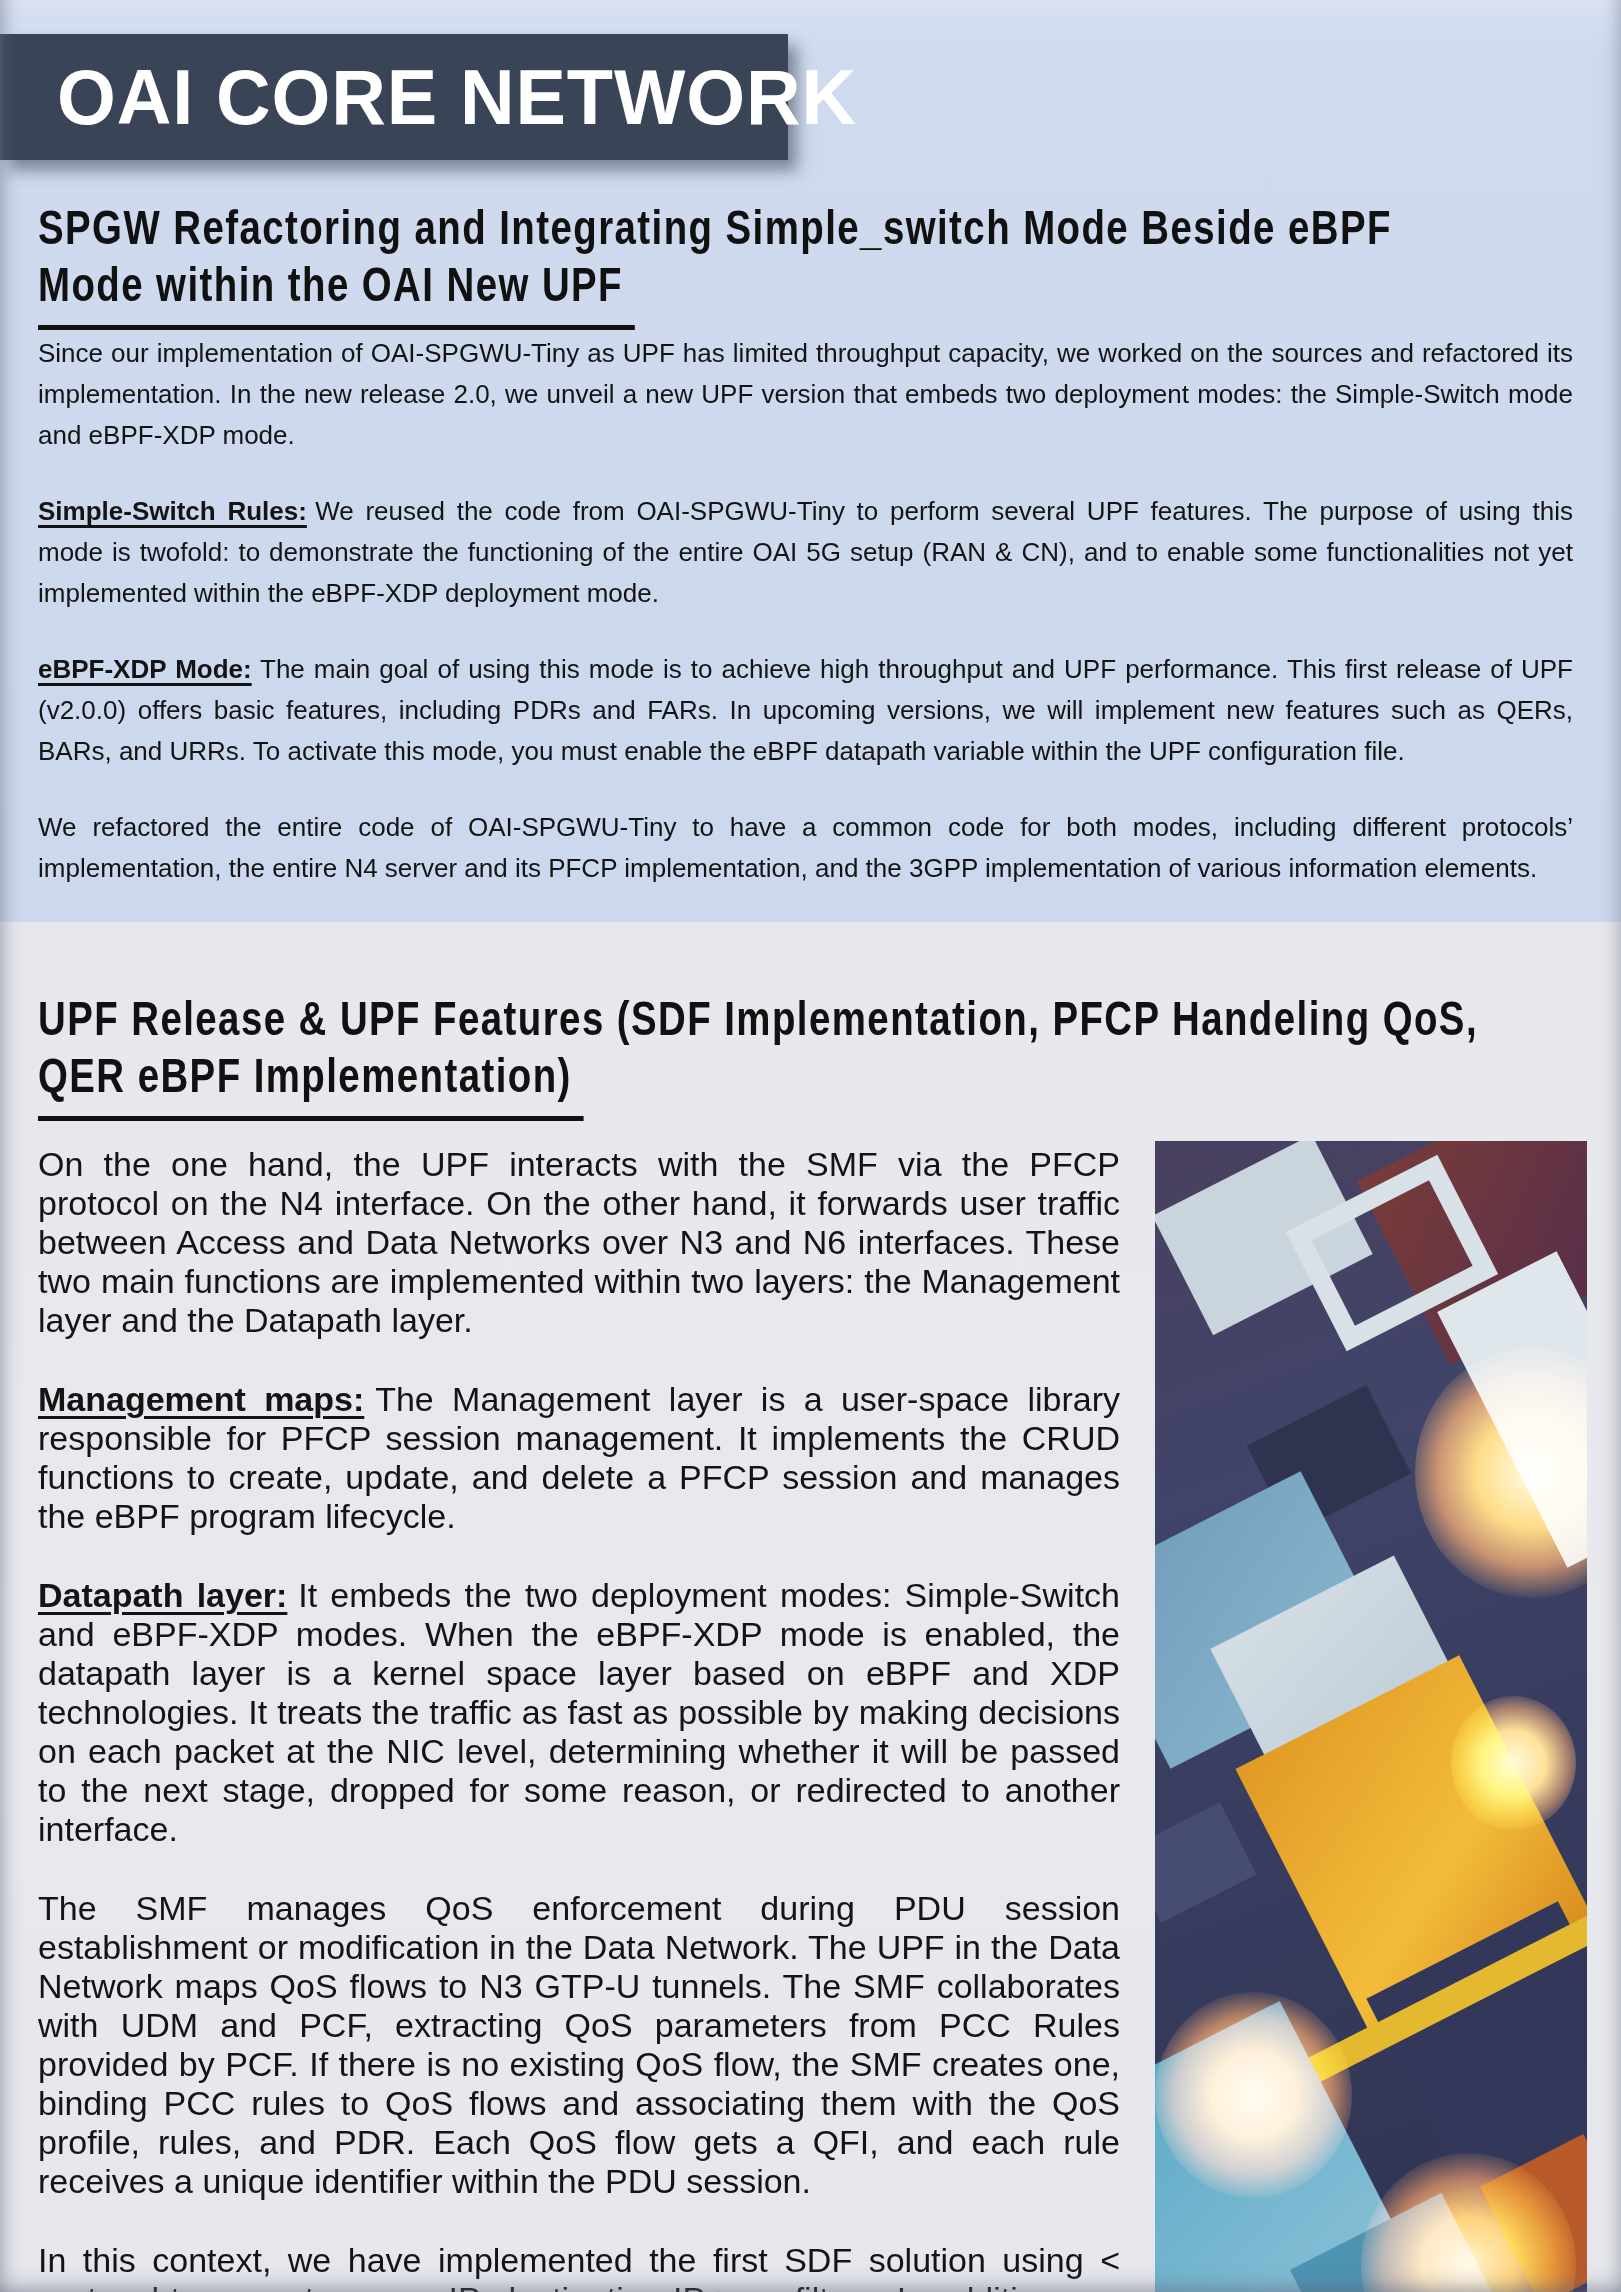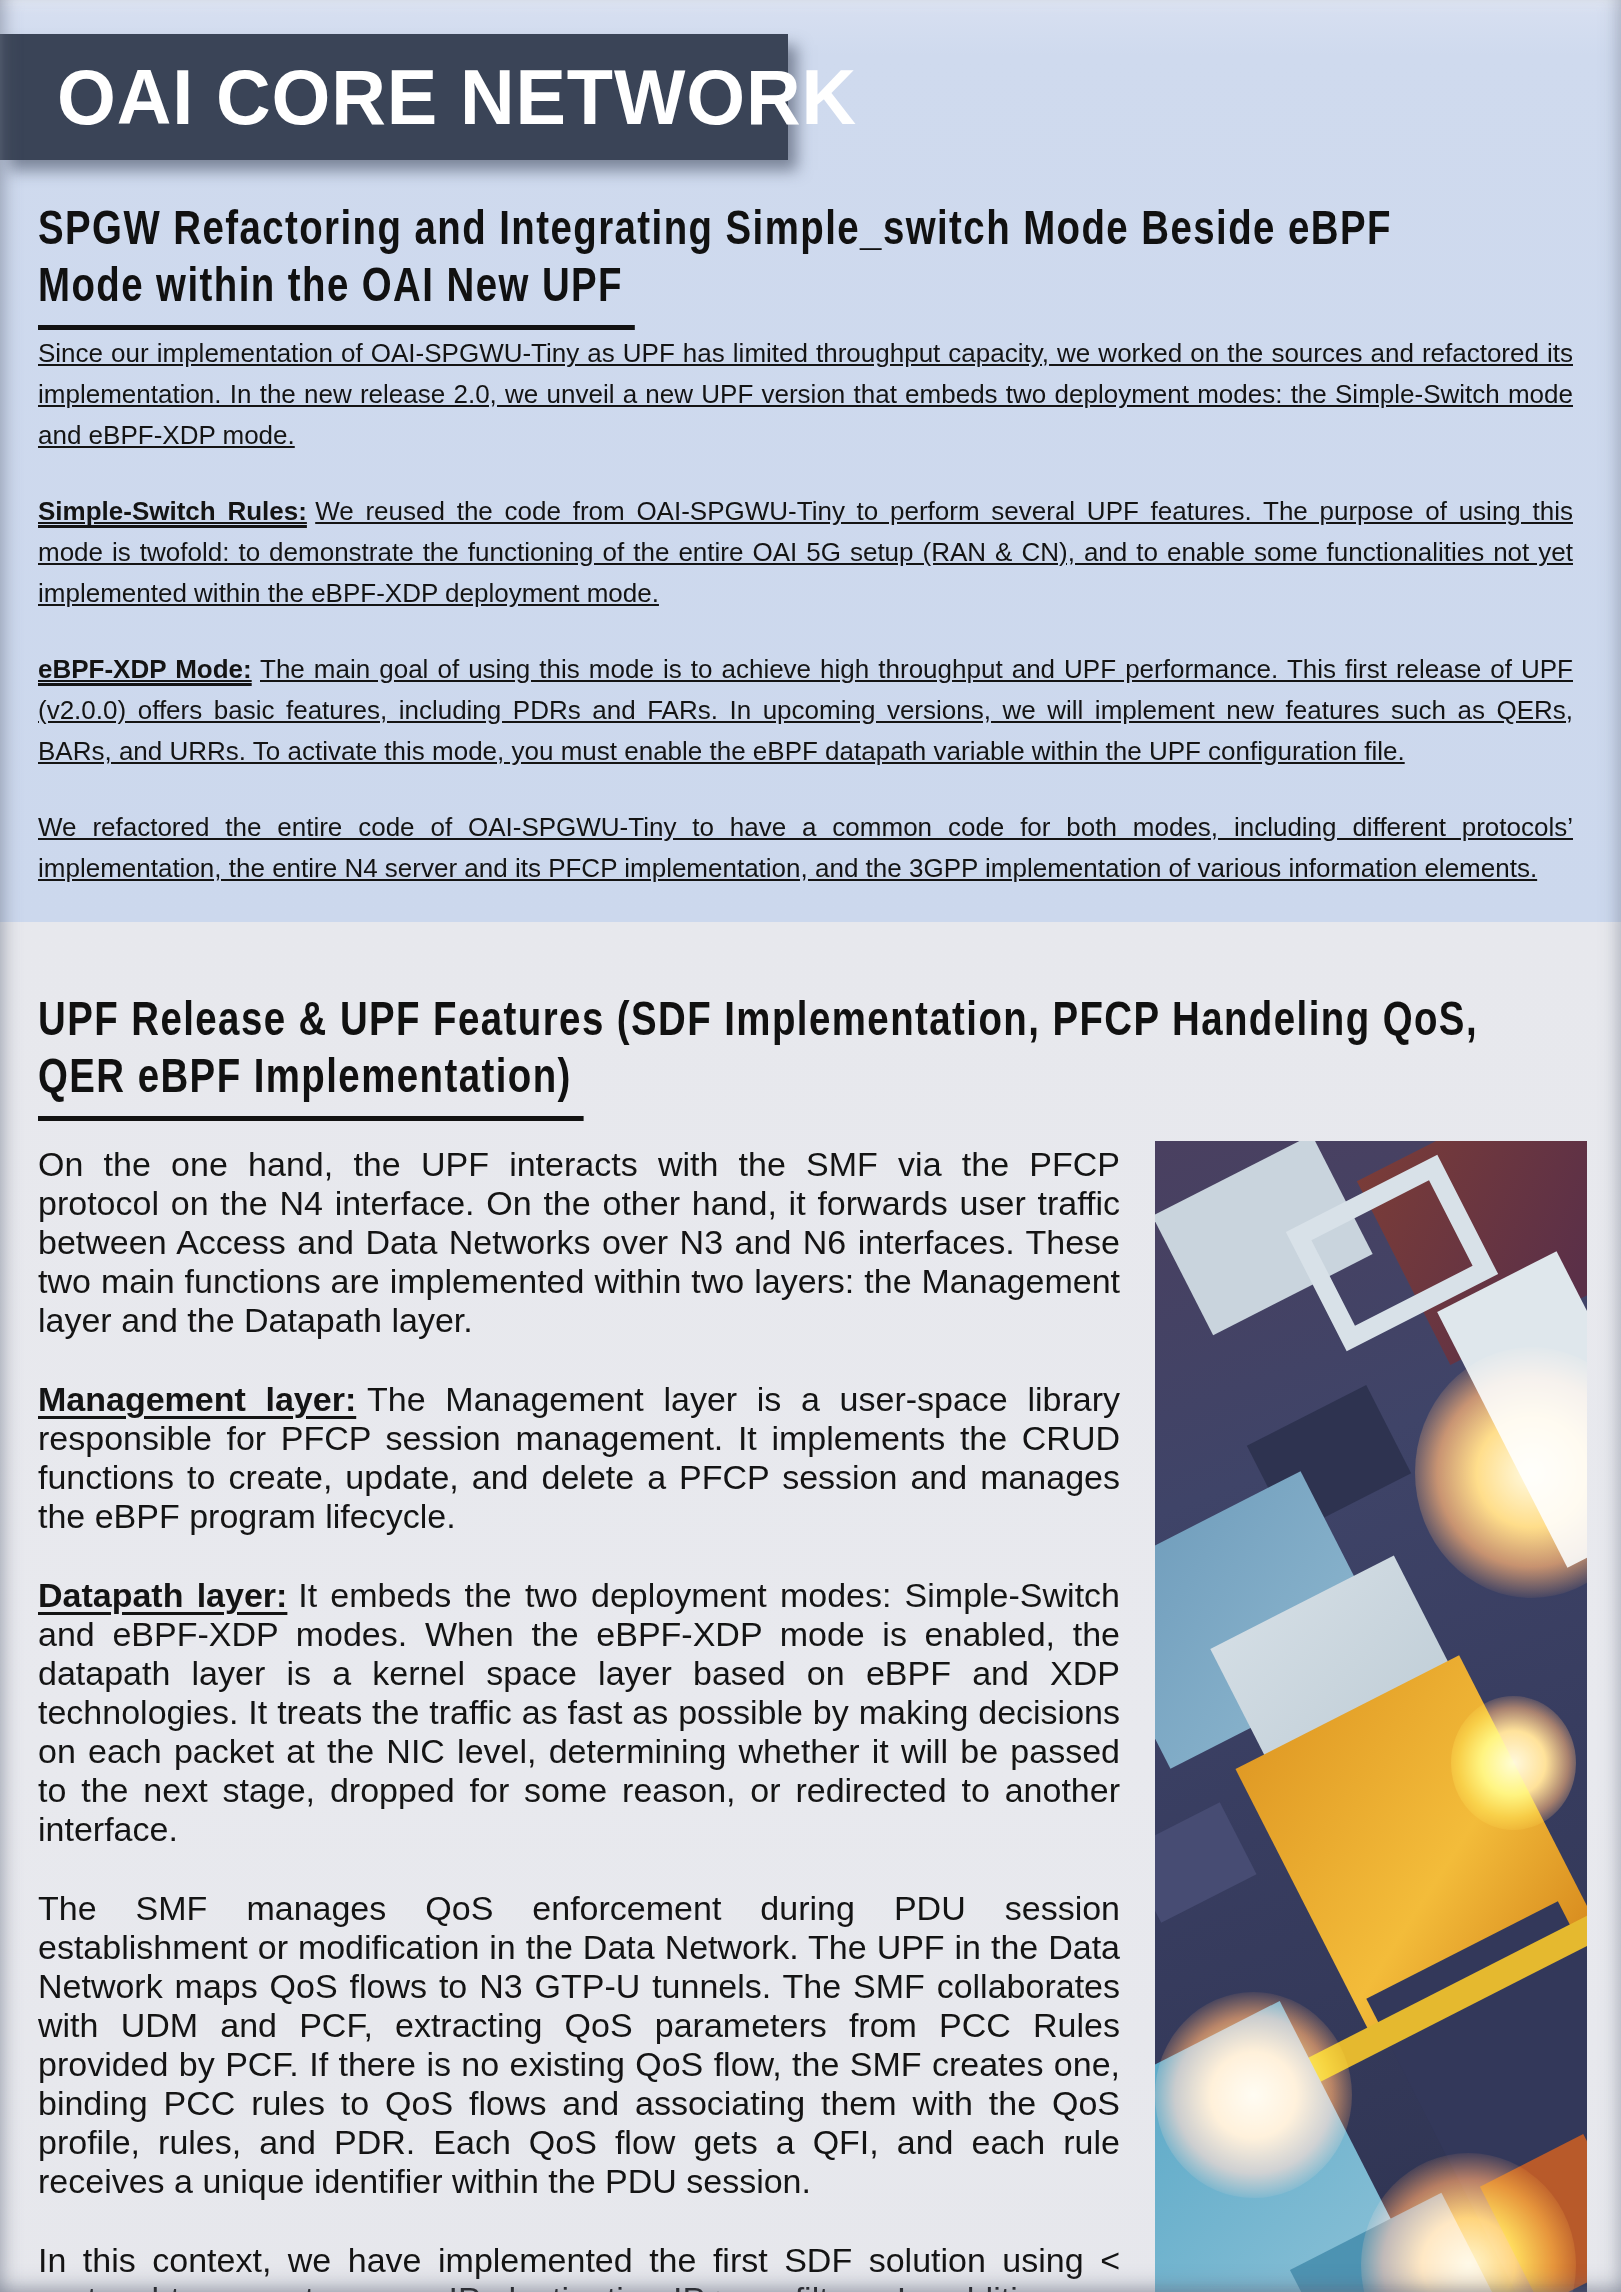--- a/index.html
+++ b/index.html
@@ -37,21 +37,21 @@
     color:#111; white-space:nowrap; transform:scaleX(.80); transform-origin:0 0;
   }
   .h1-pos{ top:199px; }
   .h2-pos{ top:68px; }
   .rule-under{
     display:inline-block; border-bottom:5.4px solid #121212;
     padding-bottom:11.6px; padding-right:14.3px;
   }
   .body-copy{ position:absolute; text-align:justify; }
   .body-copy p{ margin:0; }
-  .copy-1{ top:333px; left:38px; right:48px; font-size:26px; line-height:41px;text-decoration:underline; }
+  .copy-1{ top:333px; left:38px; right:48px; font-size:26px; line-height:41px; }
   .copy-1 p + p{ margin-top:35px; }
   .lead{
     font-weight:bold; text-decoration:underline;
     text-decoration-thickness:2.7px; text-underline-offset:4.5px;
   }
   .lead:not(:empty){ margin-right:.32em; }
 
   
   .section-gray{
     position:relative; height:1394px;
@@ -112,21 +112,21 @@
       <p><span class="lead"></span><span>We refactored the entire code of OAI-SPGWU-Tiny to have a common code for both modes, including different protocols’ implementation, the entire N4 server and its PFCP implementation, and the 3GPP implementation of various information elements.</span></p>
     </div>
   </section>
 
   <section class="section-gray">
 
     <h2 class="heading h2-pos"><span>UPF Release &amp; UPF Features (SDF Implementation, PFCP Handeling QoS,</span><br><span class="rule-under">QER eBPF Implementation)</span></h2>
 
     <div class="body-copy copy-2">
       <p><span class="lead"></span><span>On the one hand, the UPF interacts with the SMF via the PFCP protocol on the N4 interface. On the other hand, it forwards user traffic between Access and Data Networks over N3 and N6 interfaces. These two main functions are implemented within two layers: the Management layer and the Datapath layer.</span></p>
-      <p><span class="lead">Management layer:</span><span>The Management layer is a user-space library responsible for PFCP session management. It implements the CRUD functions to create, update, and delete a PFCP session and manages the eBPF program lifecycle.</span></p>
+      <p><span class="lead">Management maps:</span><span>The Management layer is a user-space library responsible for PFCP session management. It implements the CRUD functions to create, update, and delete a PFCP session and manages the eBPF program lifecycle.</span></p>
       <p><span class="lead">Datapath layer:</span><span>It embeds the two deployment modes: Simple-Switch and eBPF-XDP modes. When the eBPF-XDP mode is enabled, the datapath layer is a kernel space layer based on eBPF and XDP technologies. It treats the traffic as fast as possible by making decisions on each packet at the NIC level, determining whether it will be passed to the next stage, dropped for some reason, or redirected to another interface.</span></p>
       <p><span class="lead"></span><span>The SMF manages QoS enforcement during PDU session establishment or modification in the Data Network. The UPF in the Data Network maps QoS flows to N3 GTP-U tunnels. The SMF collaborates with UDM and PCF, extracting QoS parameters from PCC Rules provided by PCF. If there is no existing QoS flow, the SMF creates one, binding PCC rules to QoS flows and associating them with the QoS profile, rules, and PDR. Each QoS flow gets a QFI, and each rule receives a unique identifier within the PDU session.</span></p>
       <p><span class="lead"></span><span>In this context, we have implemented the first SDF solution using &lt; protocol type, port, source IP, destination IP &gt; as filters. In addition, we are improving the scope of the Management Layer, especially the PFCP library, to include the management of QoS.</span></p>
     </div>
 
     <div class="photo" title="3D render of a dense circuit board with glowing amber components">
       <div class="sh-rust"></div>
       <div class="sh-whitestr"></div>
       <div class="sh-ltpanel"></div>
       <div class="sh-frame"></div>

